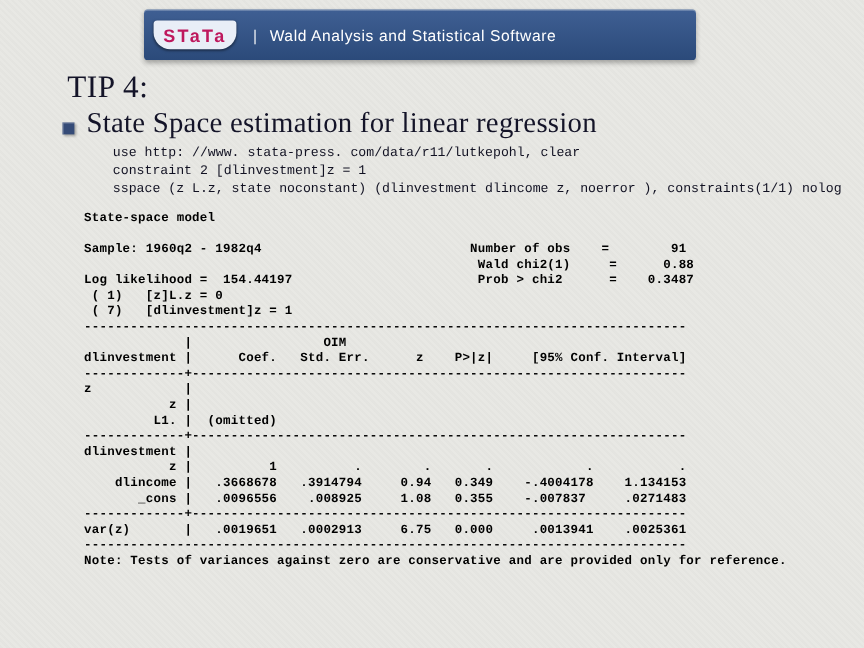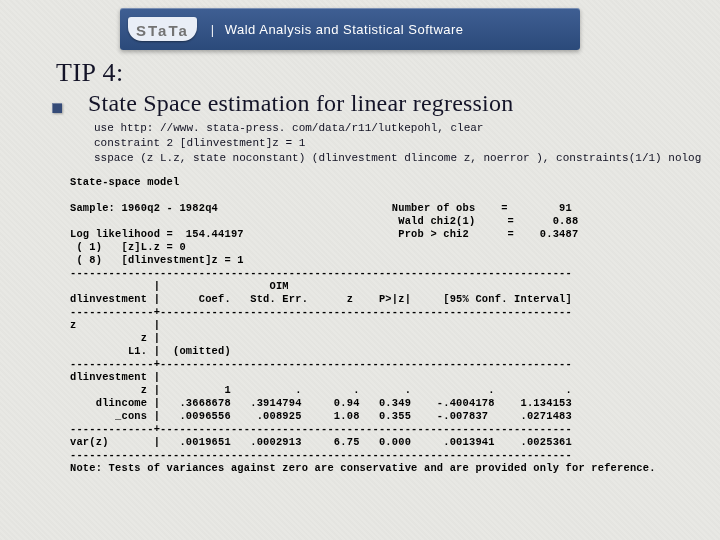--- a/index.html
+++ b/index.html
@@ -23,41 +23,41 @@
     box-shadow: 0 2px 4px rgba(0,0,0,0.3), inset 0 1px 0 rgba(255,255,255,0.3);
     display: flex;
     align-items: center;
     padding-left: 8px;
     color: #fff;
     font-size: 13px;
     letter-spacing: .5px;
   }
   .logo-mark {
     background: #e9eef7;
-    color: #737373;
+    color: #be185d;
     font-weight: 900;
     font-family: Verdana, Geneva, sans-serif;
     font-size: 15px;
     letter-spacing: 2px;
     padding: 5px 8px 2px;
     border-radius: 3px 3px 14px 14px;
     margin-right: 14px;
     box-shadow: 0 1px 2px rgba(0,0,0,0.4);
   }
   .logo-pipe { font-weight: 300; margin-right: 10px; opacity: .9; }
   .content { position: absolute; top: 58px; left: 28px; right: 18px; }
   .tip {
     font-family: Georgia, 'Times New Roman', serif;
     font-size: 26px;
     color: #141428;
     margin-bottom: 2px;
     letter-spacing: .5px;
     margin-left: 28px;
   }
-  .sub-row { display: flex; align-items: baseline; margin-left: 24px; margin-bottom: 4px; gap: 16px; }
+  .sub-row { display: flex; align-items: baseline; margin-left: 24px; margin-bottom: 4px; }
   .bullet {
     width: 10px; height: 10px;
     background: #354b77;
     box-shadow: inset 1px 1px 0 rgba(255,255,255,.3), 1px 1px 2px rgba(0,0,0,.3);
     margin-right: 10px;
     position: relative;
     top: 2px;
   }
   .subtitle {
     font-family: Georgia, 'Times New Roman', serif;
@@ -104,21 +104,21 @@
     <div>use http: //www. stata-press. com/data/r11/lutkepohl, clear</div>
     <div>constraint 2 [dlinvestment]z  = 1</div>
     <div>sspace  (z  L.z, state noconstant) (dlinvestment dlincome z, noerror ), constraints(1/1) nolog</div>
   </div>
   <div class="output"><span>State-space model</span>
 
 <span>Sample: 1960q2 - 1982q4                           Number of obs    =        91</span>
 <span>                                                   Wald chi2(1)     =      0.88</span>
 <span>Log likelihood =  154.44197                        Prob &gt; chi2      =    0.3487</span>
 <span> ( 1)   [z]L.z = 0</span>
-<span> ( 8)   [dlinvestment]z = 1</span>
+<span> ( 7)   [dlinvestment]z = 1</span>
 <span>------------------------------------------------------------------------------</span>
 <span>             |                 OIM</span>
 <span>dlinvestment |      Coef.   Std. Err.      z    P&gt;|z|     [95% Conf. Interval]</span>
 <span>-------------+----------------------------------------------------------------</span>
 <span>z            |</span>
 <span>           z |</span>
 <span>         L1. |  (omitted)</span>
 <span>-------------+----------------------------------------------------------------</span>
 <span>dlinvestment |</span>
 <span>           z |          1          .        .       .            .           .</span>

